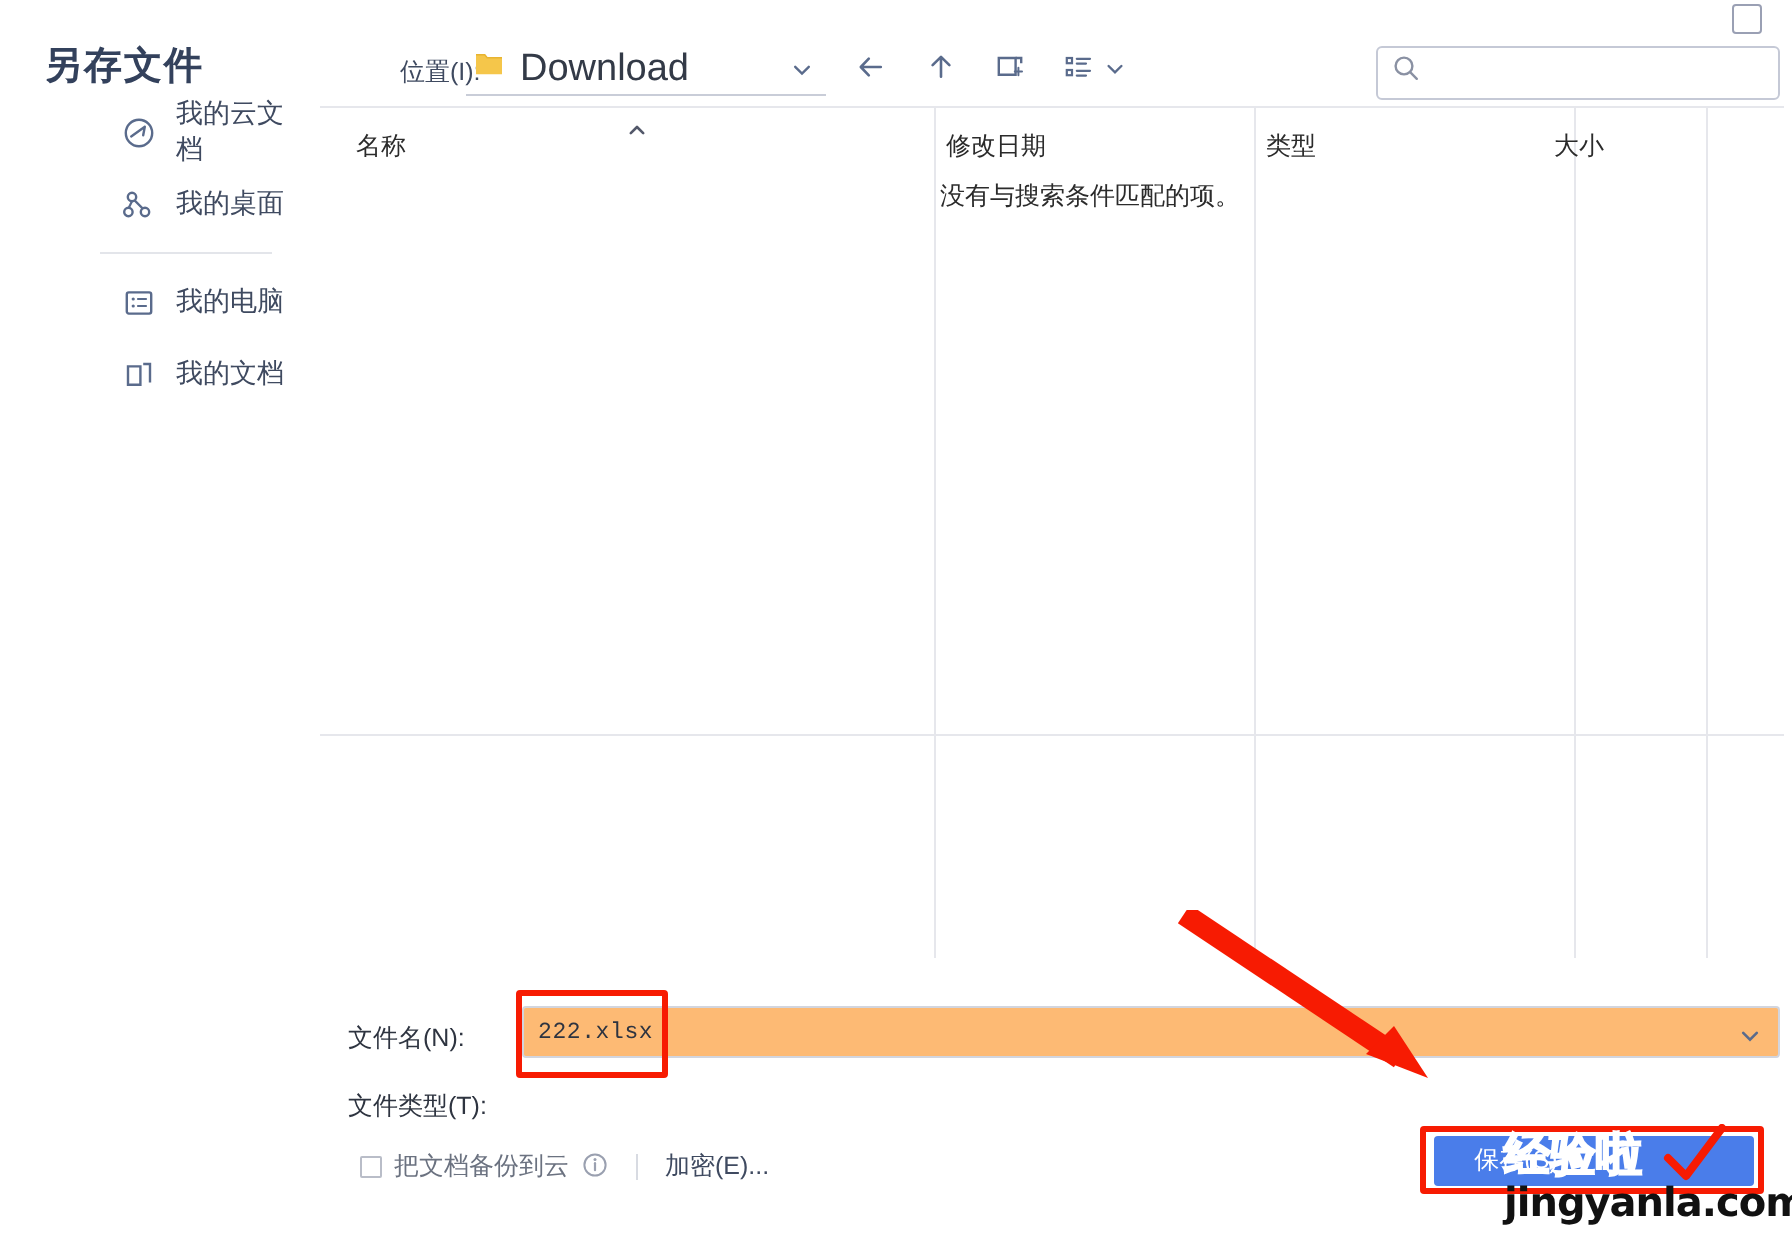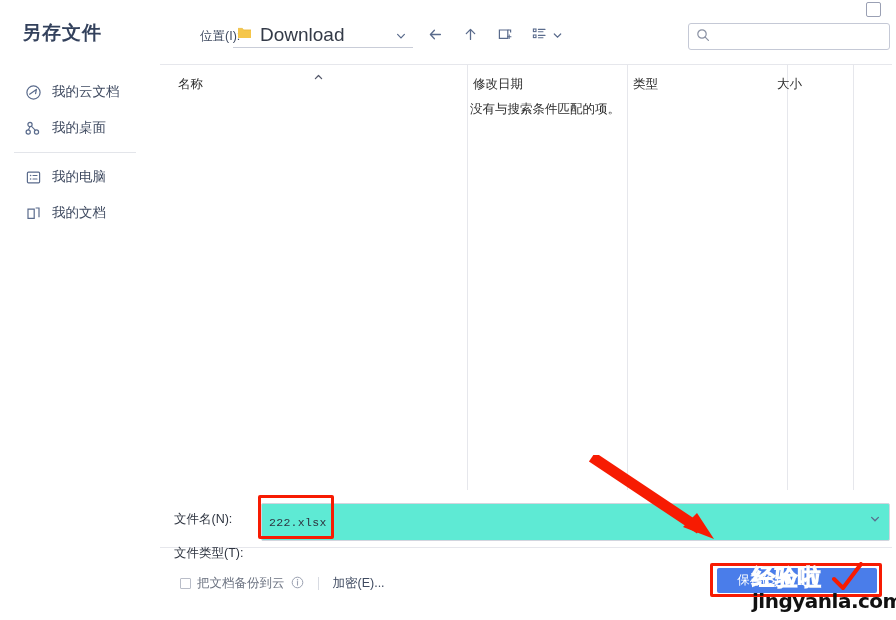--- a/index.html
+++ b/index.html
@@ -20,21 +20,21 @@
   }
 
   
   .title {
     position: absolute; left: 22px; top: 20px;
     font-size: 19px; font-weight: bold; color: #33415c;
     letter-spacing: 1px;
   }
 
   
-  .sidebar { position: absolute; left: 0; top: 74px; width: 152px; }
+  .sidebar { position: absolute; left: 0; top: 48px; width: 152px; padding-left: 36px; }
   .sb-item {
     position: relative;
     display: flex; align-items: center;
     height: 36px; margin: 0 8px; padding-left: 16px;
     border-radius: 4px;
     font-size: 13.5px; color: #3f4a60;
     cursor: default;
   }
   .sb-item.sel { background: #dbdeee; color: #3d6bea; }
   .sb-ico {
@@ -78,22 +78,22 @@
   }
   .search-ico { margin-left: 7px; }
   .search-input {
     border: 0; outline: 0; background: transparent;
     font-size: 13px; color: #333; margin-left: 6px;
     width: 160px; font-family: inherit;
   }
 
   
   .list-area {
-    position: absolute; left: 160px; top: 64px;
-    width: 732px; height: 484px;
+    position: absolute; left: 160px; top: 53px;
+    width: 732px; height: 315px;
     border-top: 1px solid #e6e7ec;
     border-bottom: 1px solid #e6e7ec;
   }
   .col-div {
     position: absolute; top: 0; width: 1px; height: 425px;
     background: #e6e7ec;
   }
   .col-head {
     position: absolute; top: 11px;
     font-size: 12.5px; color: #2b2b2b;
@@ -104,21 +104,21 @@
     font-size: 12.5px; color: #2b2b2b;
   }
 
   
   .f-label {
     position: absolute; font-size: 12.5px; color: #2e3440;
   }
   .f-field {
     position: absolute;
     border: 1px solid #d2d5de; border-radius: 2px;
-    background: #5eead4; height: 38px;
+    background: #fdba74; height: 26px;
     display: flex; align-items: center;
   }
   .f-val {
     font-size: 12.5px; color: #2e3440; margin-left: 7px;
   }
   .f-val.mono {
     font-family: "Liberation Mono", "DejaVu Sans Mono", monospace;
     font-size: 11.5px; letter-spacing: .3px;
   }
   .f-caret { position: absolute; right: 8px; top: 7px; }

